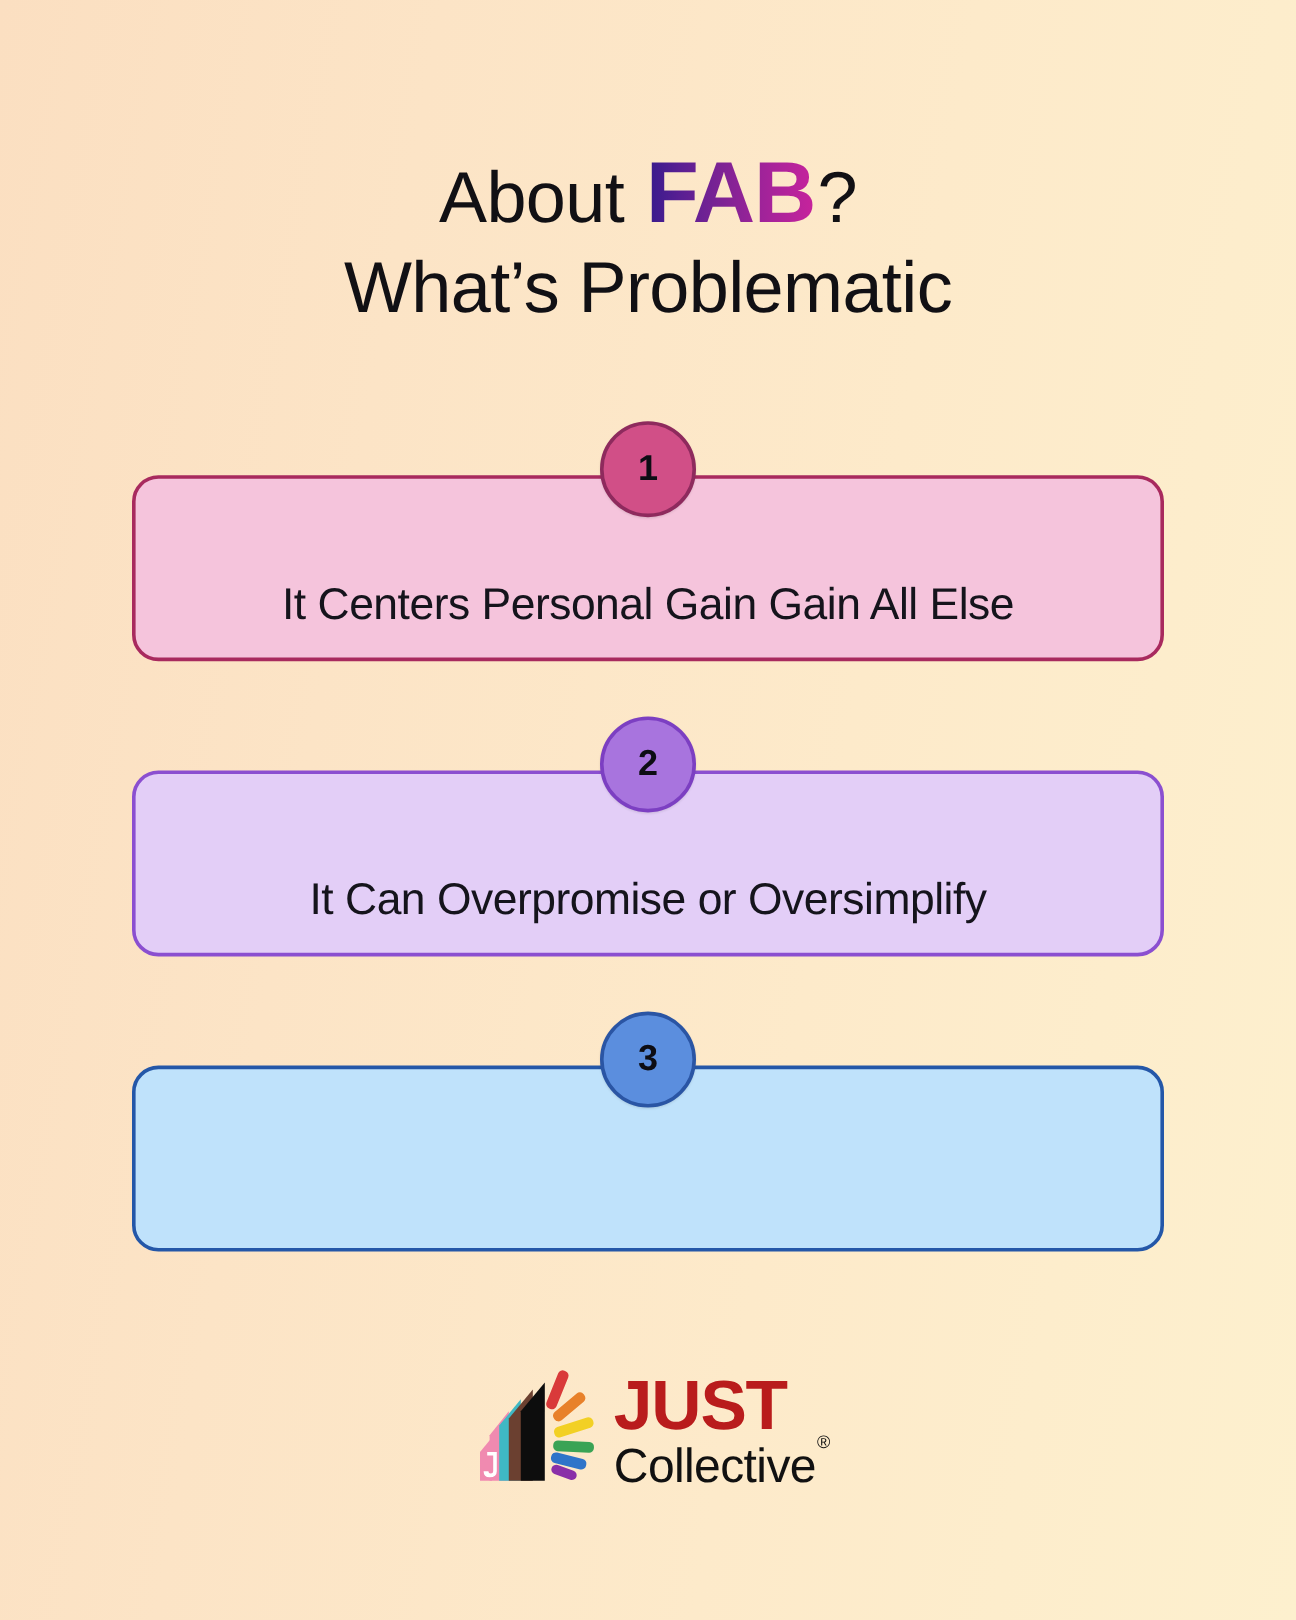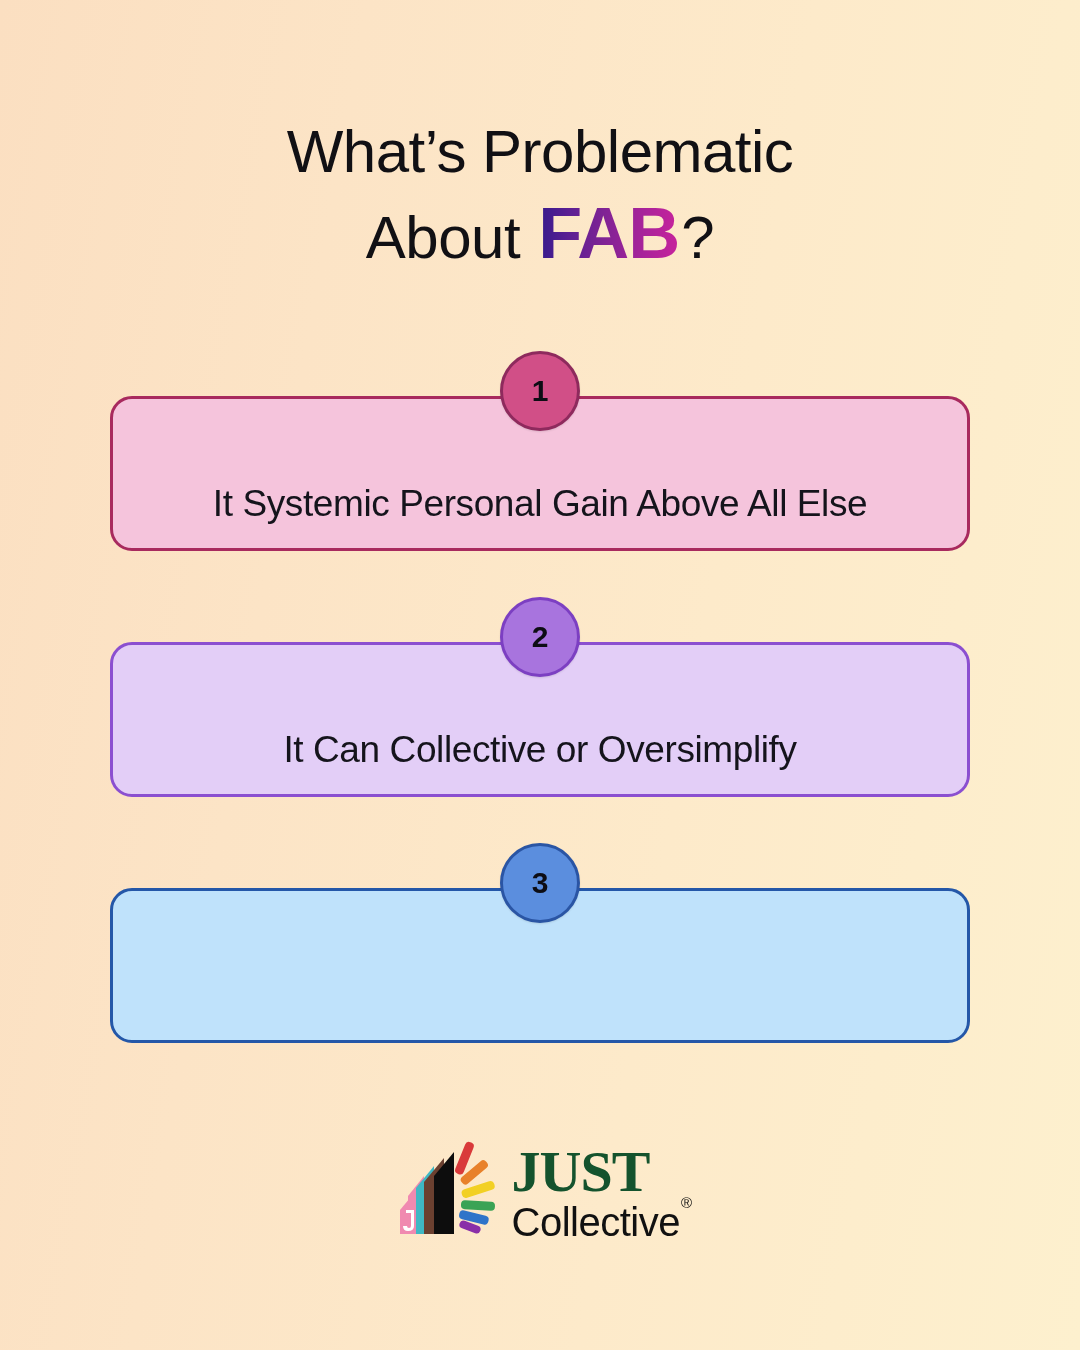--- a/index.html
+++ b/index.html
@@ -117,23 +117,22 @@
     align-items:center;
     justify-content:center;
     gap:10px;
   }
   .logo-mark { width:112px; height:115px; display:block; }
   .logo-words { display:flex; flex-direction:column; line-height:1; }
   .logo-just {
     font-size:58px;
     font-weight:800;
     letter-spacing:-1px;
-    color:#14532d;
+    color:#b91c1c;
     line-height:0.92;
-    font-family:Liberation Serif, serif;
   }
   .logo-marketing {
     font-size:40px;
     font-weight:400;
     letter-spacing:-0.5px;
     color:#111;
     margin-top:4px;
     position:relative;
     display:inline-block;
   }
@@ -142,37 +141,37 @@
     vertical-align:super;
     position:relative;
     top:-14px;
     left:1px;
   }
 </style>
 </head>
 <body>
 
 <div class="title-block">
+  <div class="title-line second"><span>About </span><span class="fab-word">FAB</span><span class="qmark">?</span></div>
   <div class="title-line first">What’s Problematic</div>
-  <div class="title-line second"><span>About </span><span class="fab-word">FAB</span><span class="qmark">?</span></div>
 </div>
 
 <div class="cards">
 
   <div class="card-wrap c1">
     <div class="card pink">
       <div class="badge pink">1</div>
-      <div class="card-label">It Systemic Personal Gain Above All Else</div>
+      <div class="card-label">It Centers Personal Gain Gain All Else</div>
     </div>
   </div>
 
   <div class="card-wrap c2">
     <div class="card purple">
       <div class="badge purple">2</div>
-      <div class="card-label">It Can Collective or Oversimplify</div>
+      <div class="card-label">It Can Overpromise or Oversimplify</div>
     </div>
   </div>
 
   <div class="card-wrap c3">
     <div class="card blue">
       <div class="badge blue">3</div>
     </div>
   </div>
 
 </div>

